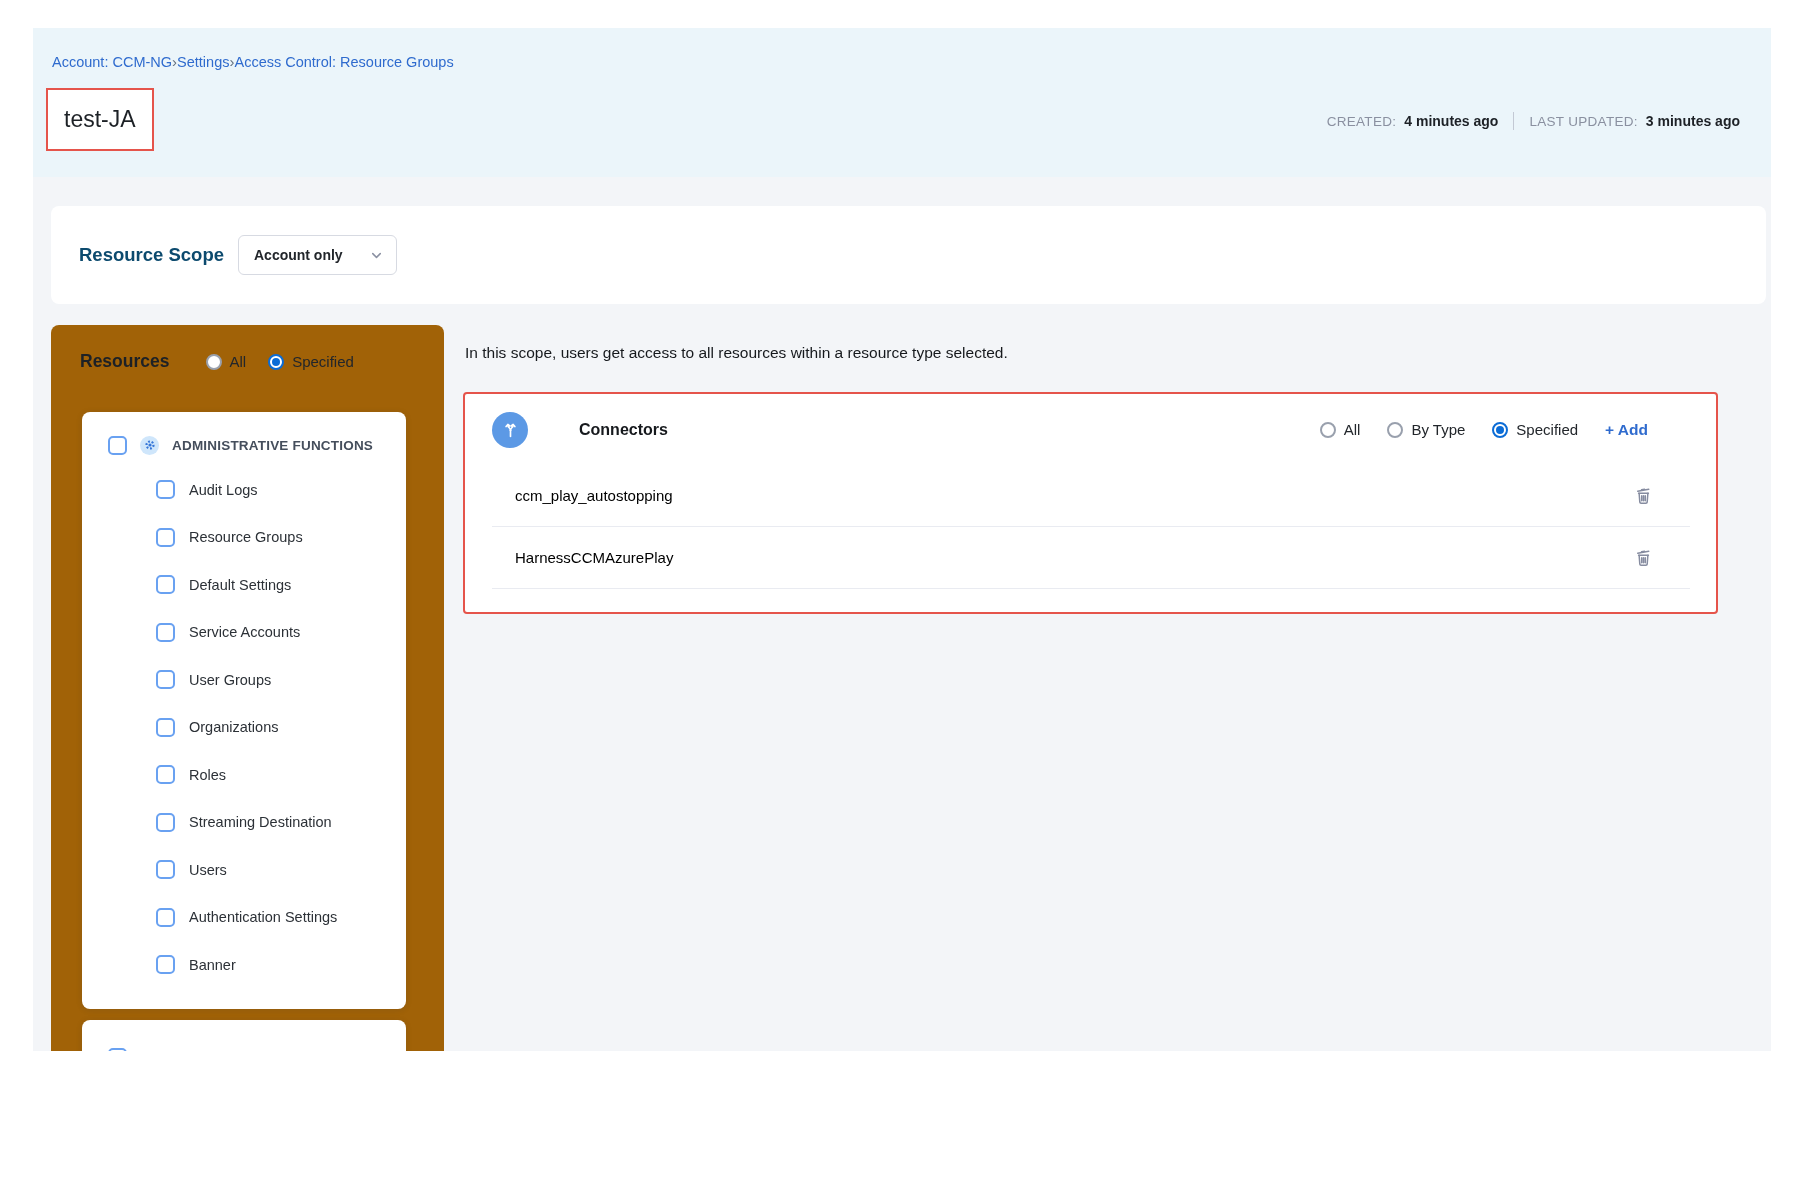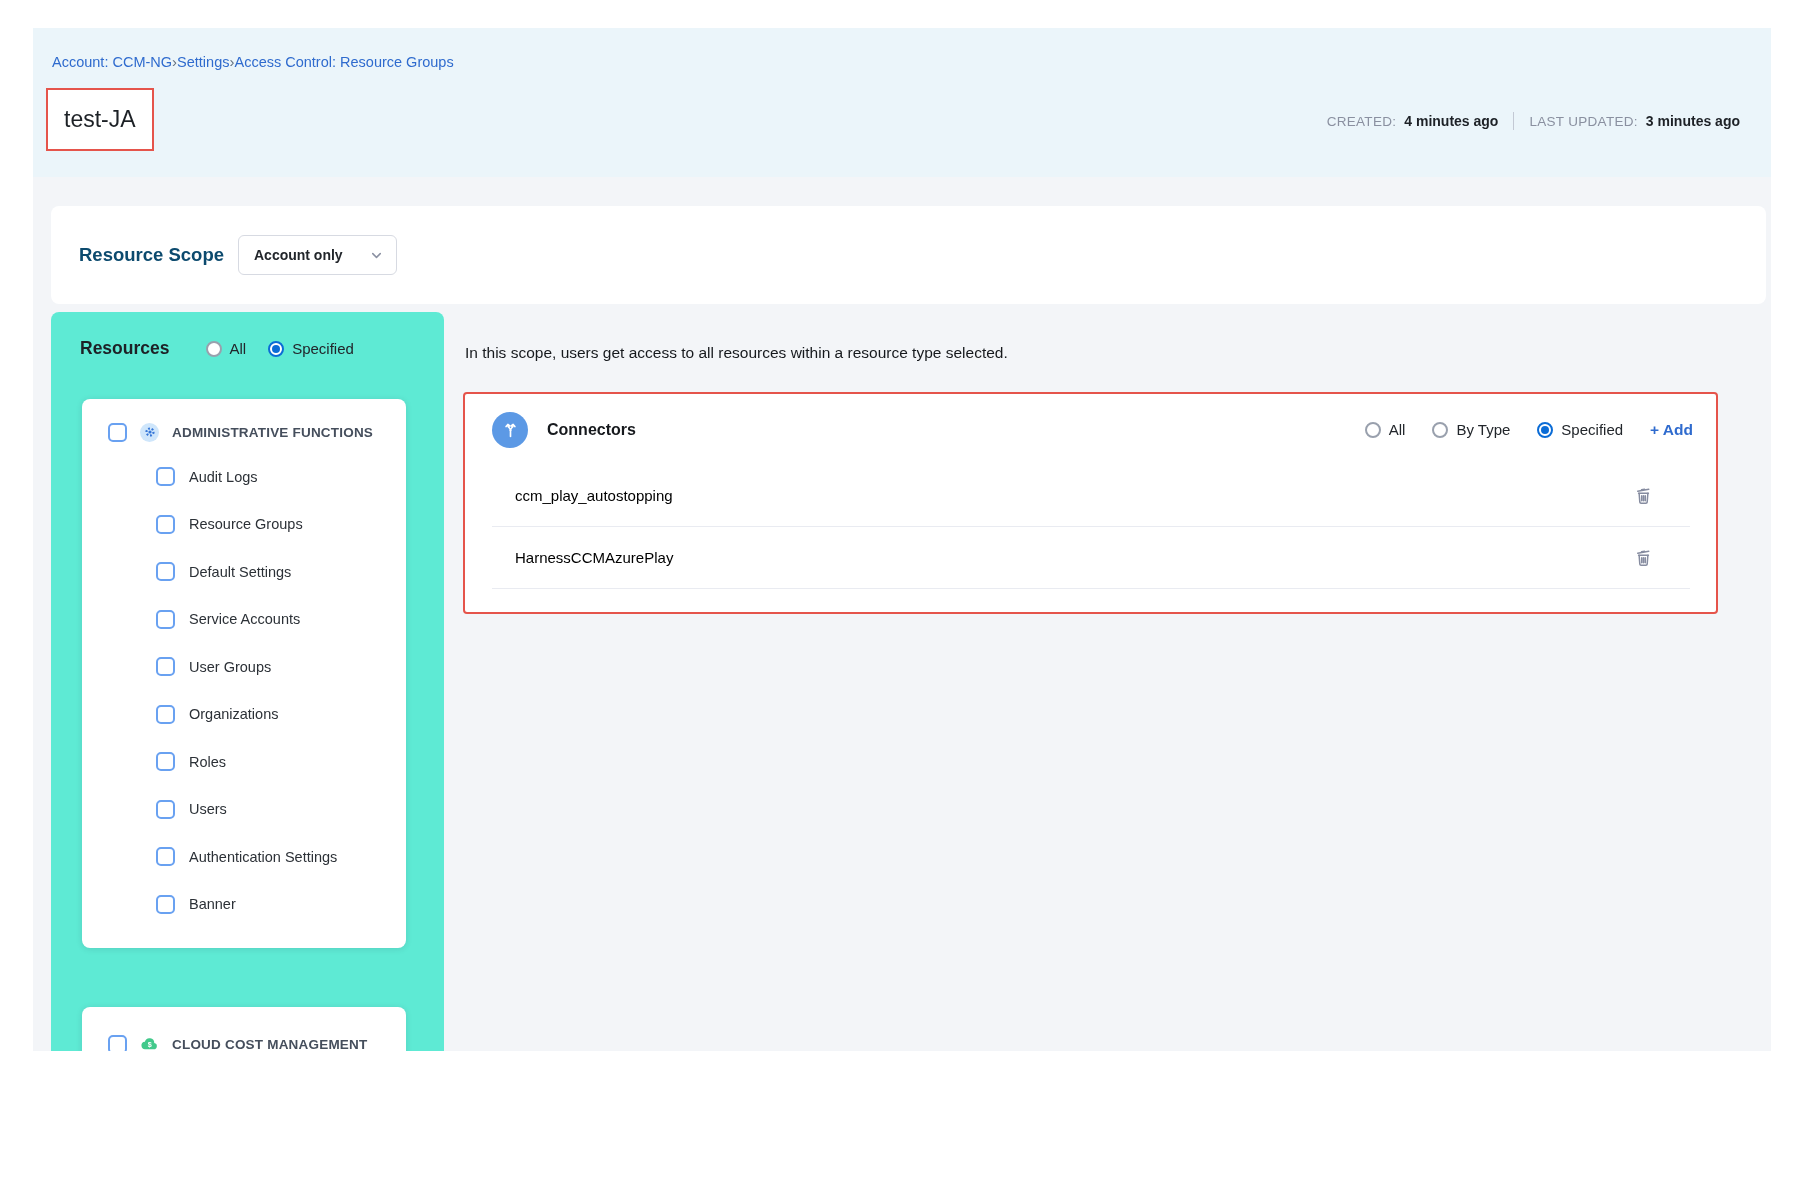--- a/index.html
+++ b/index.html
@@ -29,21 +29,21 @@
 
   
   .content { position:relative; height:874px; background:#f3f5f8; overflow:hidden; }
 
   .scope-card { position:absolute; left:18px; right:5px; top:29px; height:98px; background:#fff; border-radius:8px; display:flex; align-items:center; }
   .scope-label { margin-left:28px; font-size:18.5px; font-weight:700; color:#0c4a6e; }
   .scope-select { margin-left:14px; width:159px; height:40px; background:#fff; border:1px solid #d7dae2; border-radius:6px; display:flex; align-items:center; padding:0 12px 0 15px; cursor:pointer; }
   .scope-select-value { font-size:14px; font-weight:600; color:#22262b; }
   .scope-select .chev { margin-left:auto; display:flex; }
 
-  .resources-panel { position:absolute; left:18px; top:135px; width:393px; height:739px; background:#5eead4; border-radius:8px 8px 0 0;text-align:right; }
+  .resources-panel { position:absolute; left:18px; top:148px; width:393px; height:739px; background:#a16207; border-radius:8px 8px 0 0;text-align:right; }
   .resources-header { display:flex; align-items:center; padding:26px 0 0 29px; }
   .resources-title { font-size:17.5px; font-weight:700; color:#1d2126; }
   .radio-group { display:flex; align-items:center; gap:22px; margin-left:36px; }
   .radio { display:flex; align-items:center; gap:8px; font-size:15px; color:#22262b; cursor:pointer; }
   .rc { width:16px; height:16px; border-radius:50%; border:2px solid #99a0ad; background:#fff; position:relative; flex:none; }
   .rc.checked { border-color:#0b6cd6; }
   .rc.checked::after { content:""; position:absolute; inset:2px; border-radius:50%; background:#0b6cd6; }
 
   .check-card { position:absolute; left:31px; top:87px; width:324px; background:#fff; border-radius:8px; box-shadow:0 1px 6px rgba(40,50,70,.14); padding:12px 0 20px 0; }
   .group-row { height:42px; display:flex; align-items:center; padding-left:26px; gap:13px; }
@@ -51,21 +51,21 @@
   .group-icon { width:19px; height:19px; border-radius:50%; display:flex; align-items:center; justify-content:center; flex:none; }
   .group-icon.gear { background:#cfe6fb; }
   .group-title { font-size:13.5px; font-weight:600; color:#454e5c; letter-spacing:.2px; }
   .item-row { height:47.5px; display:flex; align-items:center; padding-left:74px; gap:14px; }
   .item-label { font-size:14.5px; color:#2c3137; }
   .ccm-card { position:absolute; left:31px; top:695px; width:324px; height:100px; background:#fff; border-radius:8px 8px 0 0; box-shadow:0 1px 6px rgba(40,50,70,.14); padding-top:16px; }
 
   .scope-note { position:absolute; left:432px; top:167px; font-size:15.5px; color:#16191d; }
 
   .connectors-card { position:absolute; left:430px; top:215px; width:1255px; height:222px; background:#fff; border:2.5px solid #e5544b; border-radius:4px; }
-  .connectors-header { height:71px; display:flex; align-items:center; padding:0 23px 0 27px; }
+  .connectors-header { height:71px; display:flex; align-items:center; padding:0 68px 0 27px;gap:32px; }
   .connector-icon { width:36px; height:36px; border-radius:50%; background:#5c99e5; display:flex; align-items:center; justify-content:center; flex:none; }
   .connectors-title { margin-left:19px; font-size:16px; font-weight:700; color:#16191d; }
   .connector-radios { margin-left:auto; display:flex; align-items:center; gap:27px; }
   .add-link { color:#2f6bce; font-weight:700; font-size:15.5px; text-decoration:none; cursor:pointer; }
   .connector-row { height:62px; margin:0 26px 0 27px; border-bottom:1px solid #e9ebf1; display:flex; align-items:center; }
   .connector-name { margin-left:23px; font-size:15px; color:#000000; }
   .trash-btn { margin-left:auto; margin-right:35px; background:none; border:none; width:24px; height:24px; display:flex; align-items:center; justify-content:center; cursor:pointer; }
 </style>
 </head>
 <body>
@@ -154,20 +154,24 @@
             <span class="checkbox"></span>
             <span class="item-label">User Groups</span>
           </div>
           <div class="item-row">
             <span class="checkbox"></span>
             <span class="item-label">Organizations</span>
           </div>
           <div class="item-row">
             <span class="checkbox"></span>
             <span class="item-label">Roles</span>
+          </div>
+          <div class="item-row">
+            <span class="checkbox"></span>
+            <span class="item-label">Streaming Destination</span>
           </div>
           <div class="item-row">
             <span class="checkbox"></span>
             <span class="item-label">Users</span>
           </div>
           <div class="item-row">
             <span class="checkbox"></span>
             <span class="item-label">Authentication Settings</span>
           </div>
           <div class="item-row">

